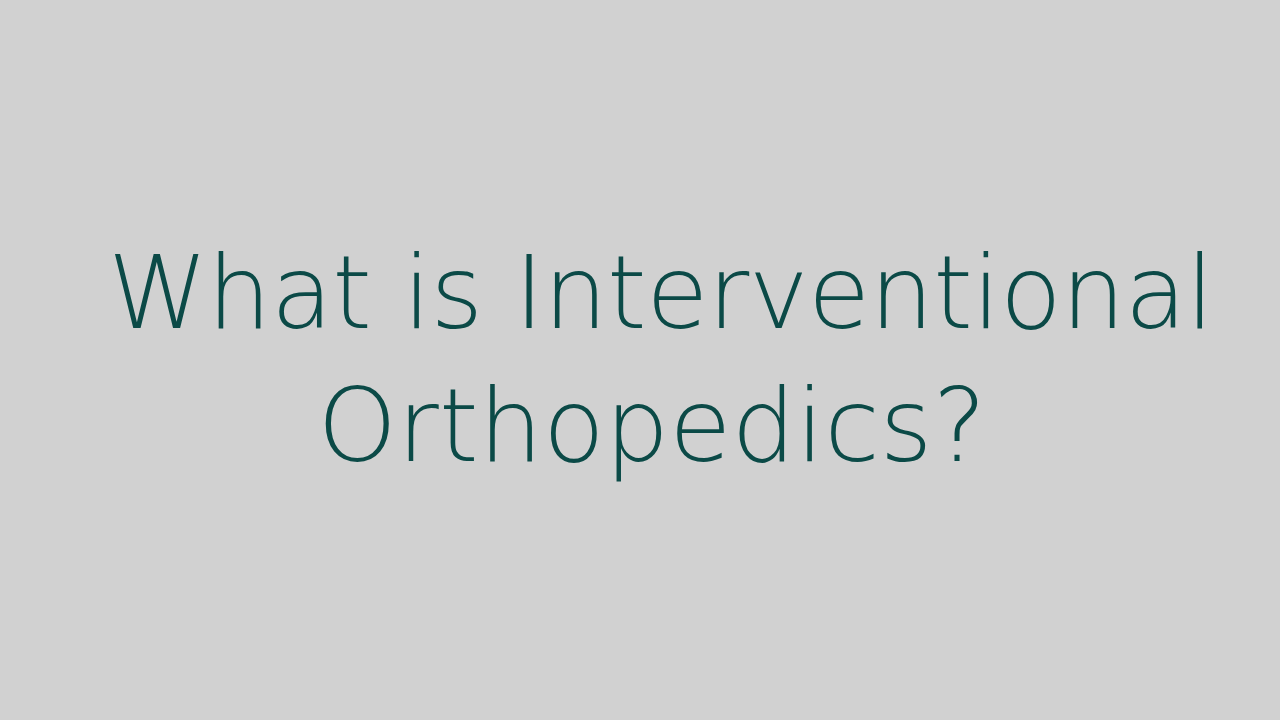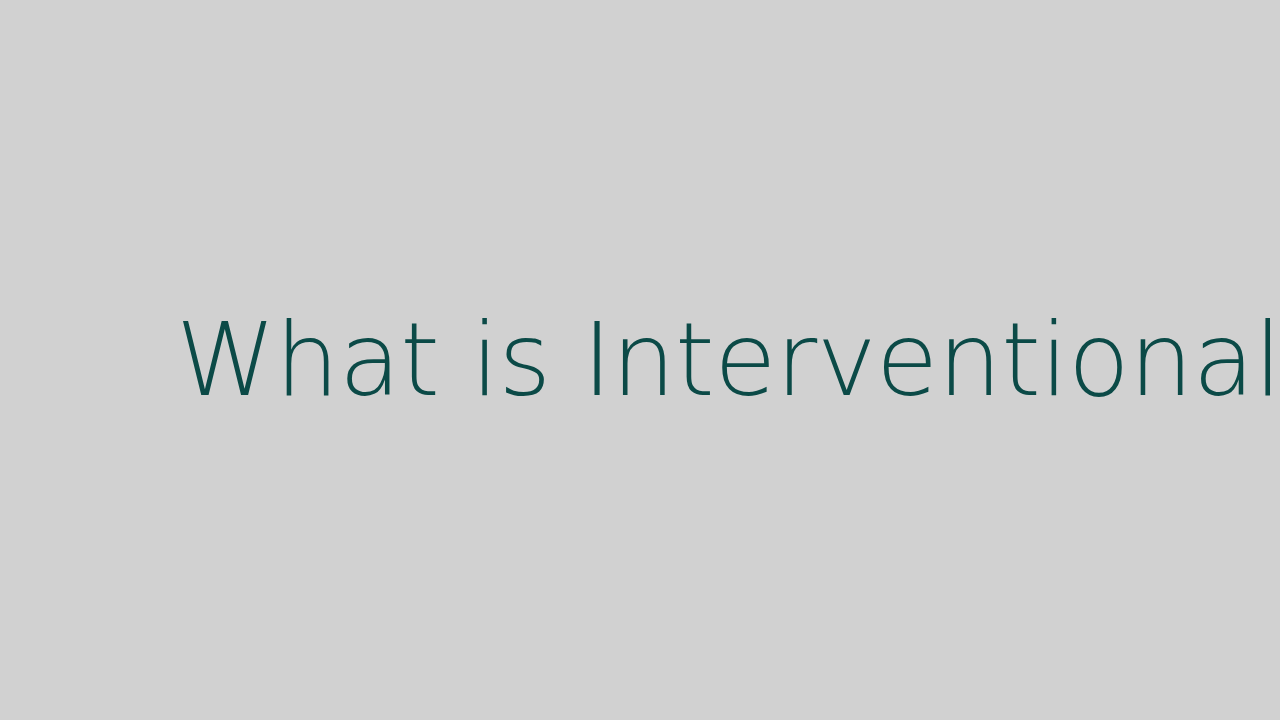--- a/index.html
+++ b/index.html
@@ -13,21 +13,21 @@
     overflow: hidden;
     font-family: "DejaVu Sans", sans-serif;
   }
   #slide {
     position: relative;
     width: 1280px;
     height: 720px;
     box-sizing: border-box;
     display: flex;
     align-items: center;
-    justify-content: flex-end;
+    justify-content: center;
     padding-left: 24px;
   }
   #title-block {
     width: 1120px;
     text-align: center;
     padding: 0 16px;
     box-sizing: border-box;
   }
   .title-line {
     display: block;
@@ -44,16 +44,17 @@
 </style>
 </head>
 <body>
 
 <div id="slide" style="background: rgb(209, 209, 209);">
 
   <div id="title-block" style="text-align: center;">
 
     <span class="title-line line-1" style="color: rgb(11, 74, 71);">What is Interventional</span>
 
+    <span class="title-line line-2" style="color: rgb(11, 74, 71);">Orthopedics?</span>
 
   </div>
 
 </div>
 
 </body></html>

